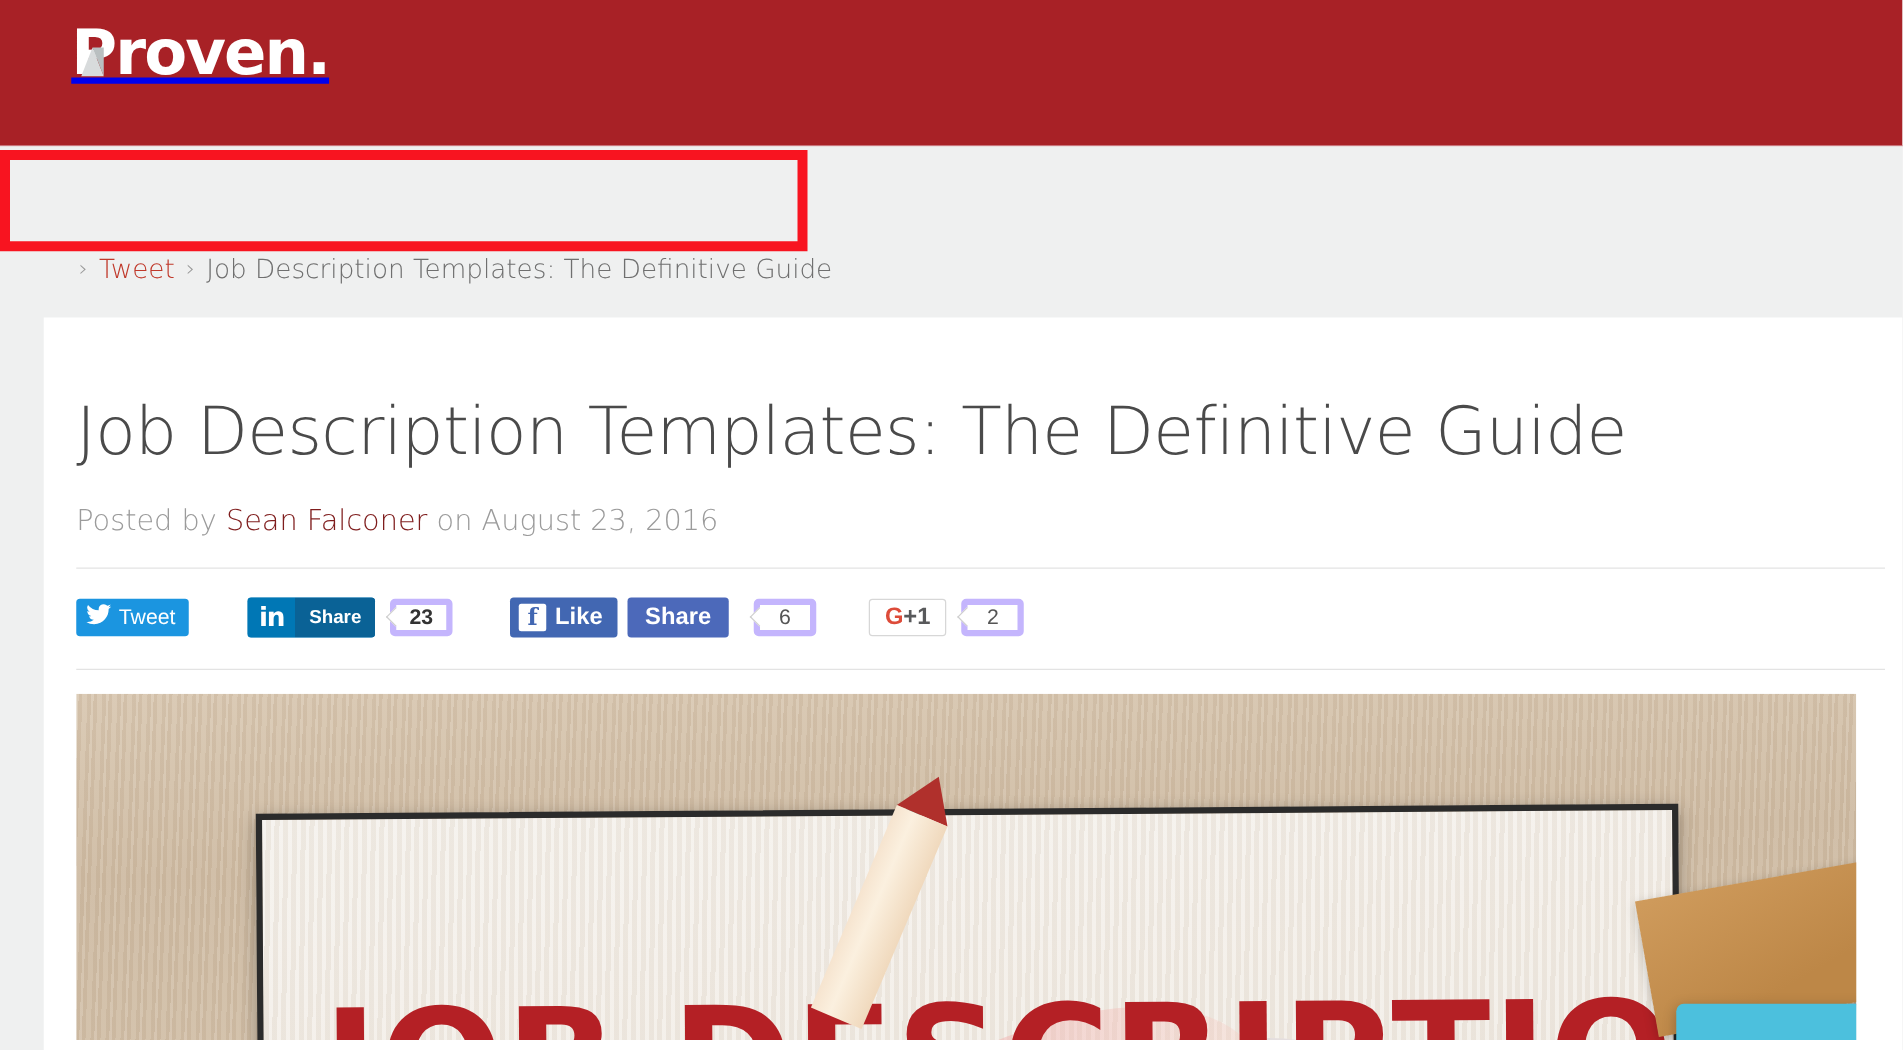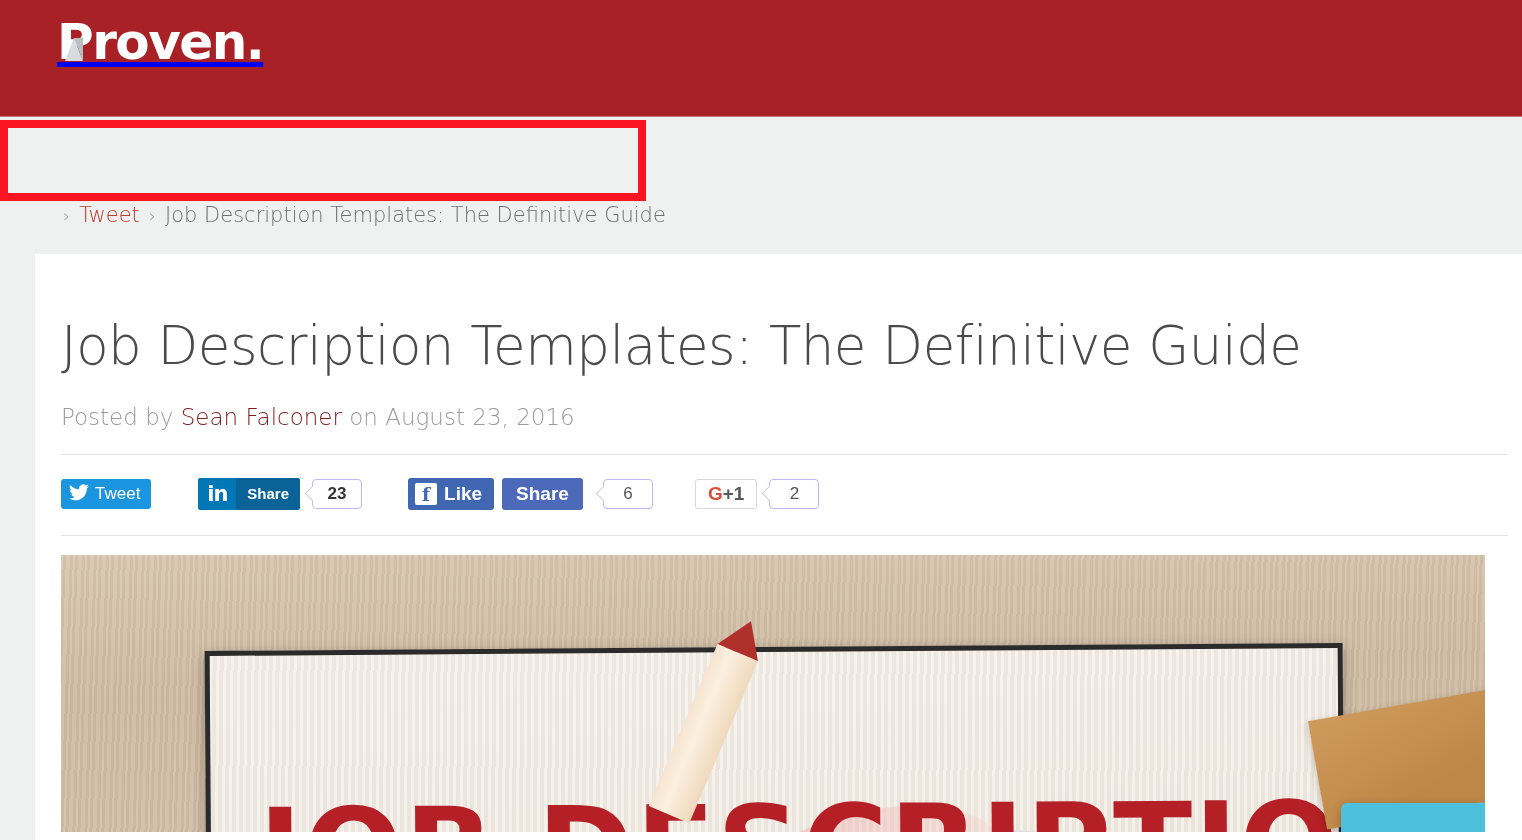--- a/index.html
+++ b/index.html
@@ -133,21 +133,21 @@
   }
   .btn-li .li-share {
     background: #0a6296; height: 32px; padding: 0 11px;
     display: flex; align-items: center;
     font-size: 15px; font-weight: bold; color: #fff;
   }
   .count-bubble {
     position: relative;
     margin-left: 12px;
     height: 30px; min-width: 50px;
-    border: 1px solid #c4b5fd; border-radius: 4px;
+    border: 5px solid #c4b5fd; border-radius: 4px;
     background: #fff;
     display: flex; align-items: center; justify-content: center;
     font-size: 17px; font-weight: bold; color: #333;
     padding: 0 10px;
     font-family: "Liberation Sans", sans-serif;
   }
   .count-bubble::before {
     content: ""; position: absolute; left: -6px; top: 50%;
     margin-top: -6px; width: 10px; height: 10px;
     background: #fff;

